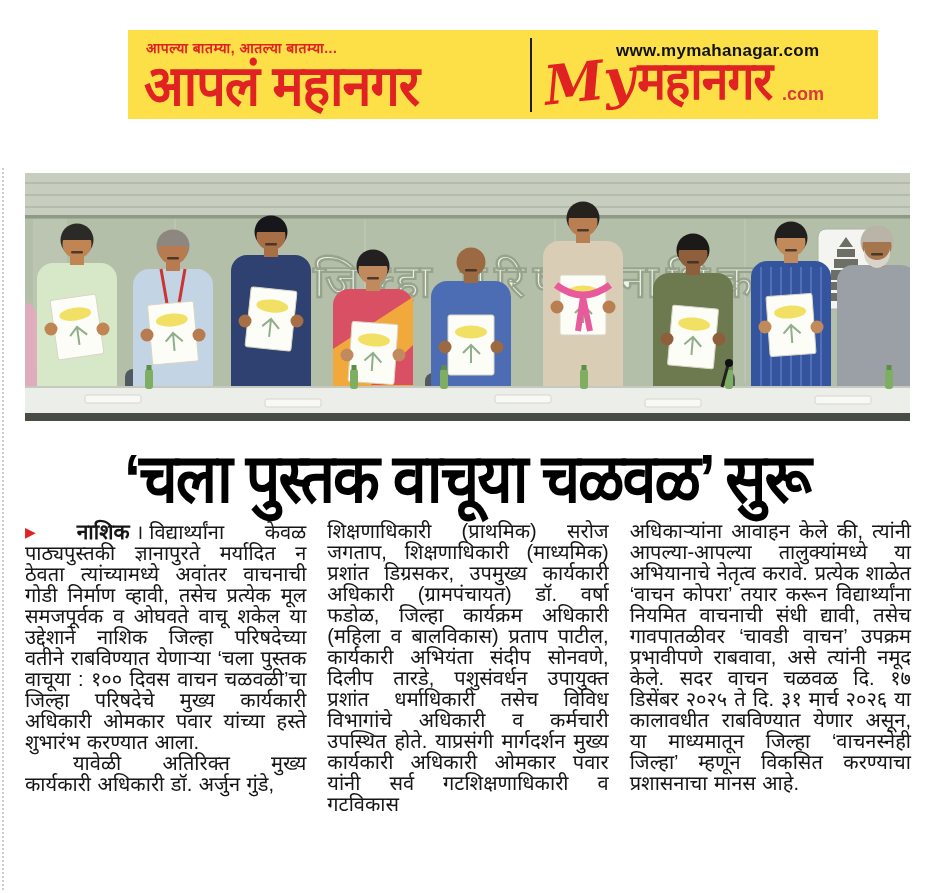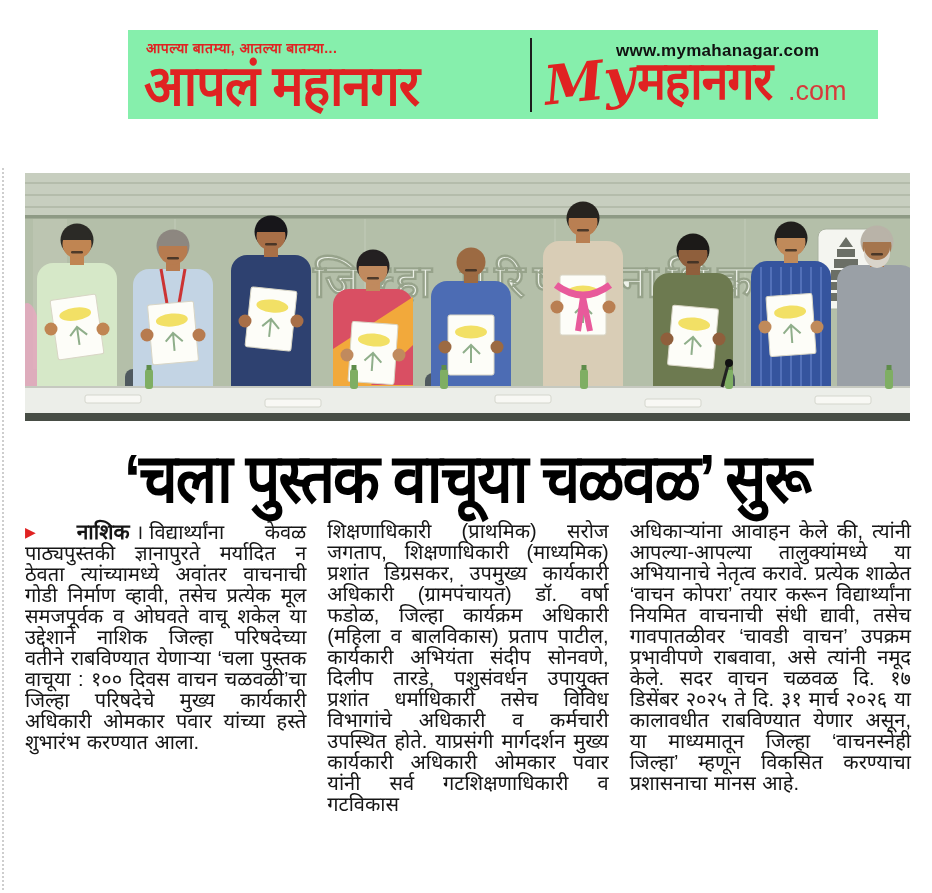--- a/index.html
+++ b/index.html
@@ -8,21 +8,21 @@
     font-family:"Liberation Sans","DejaVu Sans",sans-serif;
     overflow:hidden;color:#141414;
   }
   .scan-edge{
     position:absolute;left:2px;top:168px;height:722px;width:0;
     border-left:2px dotted #c2c2c2;opacity:.8;
   }
   
   .masthead{
     position:absolute;left:128px;top:30px;width:750px;height:89px;
-    background:#86efac;display:flex;align-items:center;
+    background:#fde047;display:flex;align-items:center;
   }
   .brand-left{margin-left:16px;display:flex;flex-direction:column;min-width:380px;}
   .brand-tagline{
     color:#e02222;font-size:14px;font-weight:bold;letter-spacing:.5px;margin-left:2px;
   }
   .brand-main{
     color:#e02222;font-size:52px;font-weight:800;line-height:1.02;
     letter-spacing:-1px;transform:scaleY(1.08);transform-origin:left top;white-space:nowrap;
   }
   .brand-divider{width:2px;height:74px;background:#1d1d1d;margin:0 12px 0 6px;}
@@ -34,21 +34,21 @@
   .brand-right-row{display:flex;align-items:baseline;}
   .brand-my{
     color:#e02222;font-size:54px;font-weight:bold;font-style:italic;
     font-family:"DejaVu Serif","Liberation Serif",serif;
     transform:rotate(-6deg);margin-right:2px;line-height:.9;
   }
   .brand-right-main{
     color:#e02222;font-size:48px;font-weight:800;line-height:1;
     letter-spacing:-1px;transform:scaleY(1.1);transform-origin:left bottom;white-space:nowrap;
   }
-  .brand-com{color:#d8393b;font-size:27px;font-weight:normal;margin-left:16px;}
+  .brand-com{color:#d8393b;font-size:18px;font-weight:bold;margin-left:10px;}
   
   .photo-wrap{
     position:absolute;left:25px;top:173px;width:885px;height:248px;
     overflow:hidden;background:#b4bfa9;
   }
   .photo-wrap svg{display:block;}
   
   .headline{
     position:absolute;left:18px;top:428px;width:898px;height:84px;
     display:flex;align-items:center;justify-content:center;
@@ -280,20 +280,21 @@
     </svg>
 </figure>
 
 <h1 class="headline">‘चला पुस्तक वाचूया चळवळ’ सुरू</h1>
 
 <section class="article">
   <div class="col">
     <p>
       <span class="lead-marker">▶</span><span class="lead-place">नाशिक</span><span class="lead-sep">।</span><span>विद्यार्थ्यांना केवळ पाठ्यपुस्तकी ज्ञानापुरते मर्यादित न ठेवता त्यांच्यामध्ये अवांतर वाचनाची गोडी निर्माण व्हावी, तसेच प्रत्येक मूल समजपूर्वक व ओघवते वाचू शकेल या उद्देशाने नाशिक जिल्हा परिषदेच्या वतीने राबविण्यात येणाऱ्या ‘चला पुस्तक वाचूया : १०० दिवस वाचन चळवळी’चा जिल्हा परिषदेचे मुख्य कार्यकारी अधिकारी ओमकार पवार यांच्या हस्ते शुभारंभ करण्यात आला.</span>
     </p>
+    <p>यावेळी अतिरिक्त मुख्य कार्यकारी अधिकारी डॉ. अर्जुन गुंडे,</p>
   </div>
   <div class="col">
     <p>शिक्षणाधिकारी (प्राथमिक) सरोज जगताप, शिक्षणाधिकारी (माध्यमिक) प्रशांत डिग्रसकर, उपमुख्य कार्यकारी अधिकारी (ग्रामपंचायत) डॉ. वर्षा फडोळ, जिल्हा कार्यक्रम अधिकारी (महिला व बालविकास) प्रताप पाटील, कार्यकारी अभियंता संदीप सोनवणे, दिलीप तारडे, पशुसंवर्धन उपायुक्त प्रशांत धर्माधिकारी तसेच विविध विभागांचे अधिकारी व कर्मचारी उपस्थित होते. याप्रसंगी मार्गदर्शन मुख्य कार्यकारी अधिकारी ओमकार पवार यांनी सर्व गटशिक्षणाधिकारी व गटविकास</p>
   </div>
   <div class="col">
     <p>अधिकाऱ्यांना आवाहन केले की, त्यांनी आपल्या-आपल्या तालुक्यांमध्ये या अभियानाचे नेतृत्व करावे. प्रत्येक शाळेत ‘वाचन कोपरा’ तयार करून विद्यार्थ्यांना नियमित वाचनाची संधी द्यावी, तसेच गावपातळीवर ‘चावडी वाचन’ उपक्रम प्रभावीपणे राबवावा, असे त्यांनी नमूद केले. सदर वाचन चळवळ दि. १७ डिसेंबर २०२५ ते दि. ३१ मार्च २०२६ या कालावधीत राबविण्यात येणार असून, या माध्यमातून जिल्हा ‘वाचनस्नेही जिल्हा’ म्हणून विकसित करण्याचा प्रशासनाचा मानस आहे.</p>
   </div>
 </section>
 
 </body></html>

